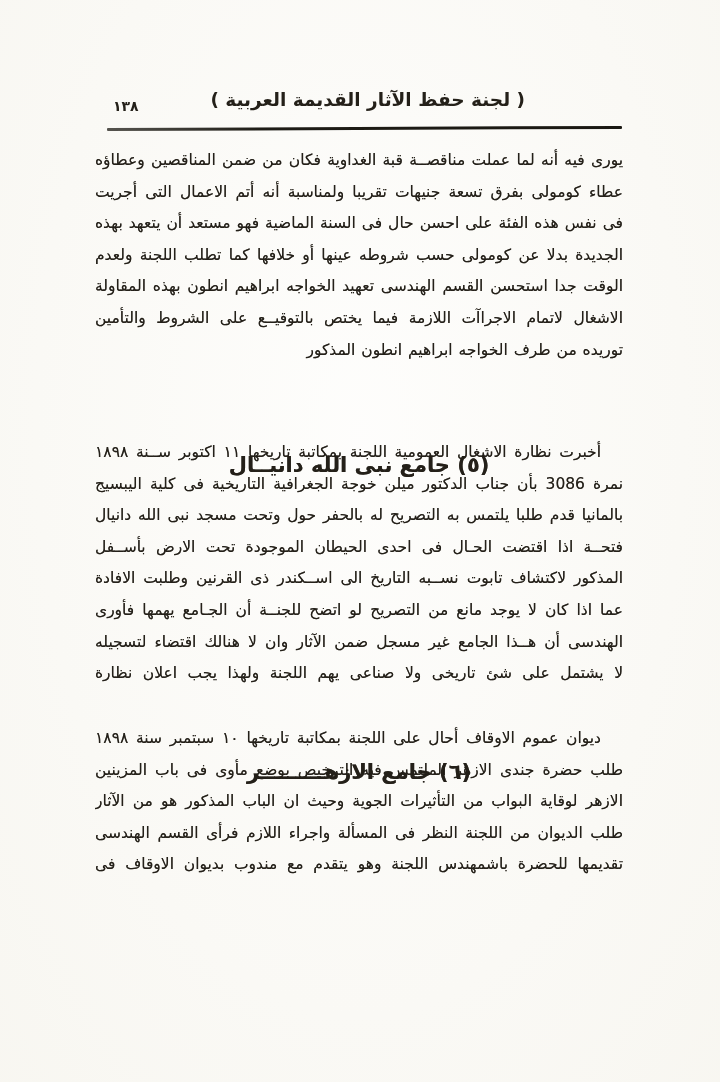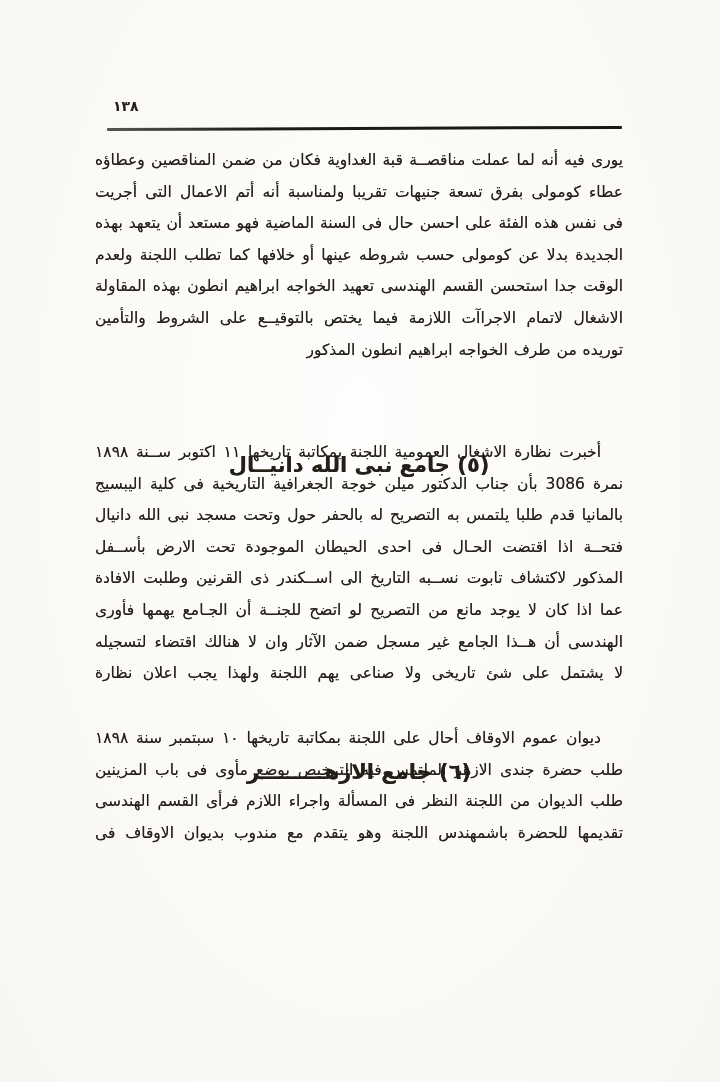--- a/index.html
+++ b/index.html
@@ -64,20 +64,21 @@
   }
   #h5{top:253px;}
   #h6{top:560px;}
 </style>
 </head>
 <body>
 
 <div class="page">
 
   <div class="pagenum">١٣٨</div>
+  <div class="htitle">( لجنة حفظ الآثار القديمة العربية )</div>
   <div class="rule"></div>
 
   <div class="textcol">
 
     <div class="para" id="p1">
       <div class="tline">يورى فيه أنه لما عملت مناقصــة قبة الغداوية فكان من ضمن المناقصين وعطاؤه بعــد</div>
       <div class="tline">عطاء كومولى بفرق تسعة جنيهات تقريبا ولمناسبة أنه أتم الاعمال التى أجريت بمعرفته</div>
       <div class="tline">فى نفس هذه الفئة على احسن حال فى السنة الماضية فهو مستعد أن يتعهد بهذه العملية</div>
       <div class="tline">الجديدة بدلا عن كومولى حسب شروطه عينها أو خلافها كما تطلب اللجنة ولعدم ضياع</div>
       <div class="tline">الوقت جدا استحسن القسم الهندسى تعهيد الخواجه ابراهيم انطون بهذه المقاولة بموافقة</div>
@@ -96,18 +97,19 @@
       <div class="tline">عما اذا كان لا يوجد مانع من التصريح لو اتضح للجنــة أن الجـامع يهمها فأورى القسم</div>
       <div class="tline">الهندسى أن هــذا الجامع غير مسجل ضمن الآثار وان لا هنالك اقتضاء لتسجيله لأنه</div>
       <div class="tline">لا يشتمل على شئ تاريخى ولا صناعى يهم اللجنة ولهذا يجب اعلان نظارة الاشغال بذلك</div>
     </div>
 
     <div class="heading" id="h6">(٦) جامع الازهـــــــــر</div>
 
     <div class="para" id="p3">
       <div class="tline indent">ديوان عموم الاوقاف أحال على اللجنة بمكاتبة تاريخها ١٠ سبتمبر سنة ١٨٩٨ نمرة ٣٠٠٨</div>
       <div class="tline">طلب حضرة جندى الازهر الملتمس فيه الترخيص بوضع مأوى فى باب المزينين بالجامع</div>
+      <div class="tline">الازهر لوقاية البواب من التأثيرات الجوية وحيث ان الباب المذكور هو من الآثار</div>
       <div class="tline">طلب الديوان من اللجنة النظر فى المسألة واجراء اللازم فرأى القسم الهندسى ان هذا</div>
       <div class="tline">تقديمها للحضرة باشمهندس اللجنة وهو يتقدم مع مندوب بديوان الاوقاف فى تعيين محل</div>
     </div>
 
   </div>
 </div>
 
 </body></html>

